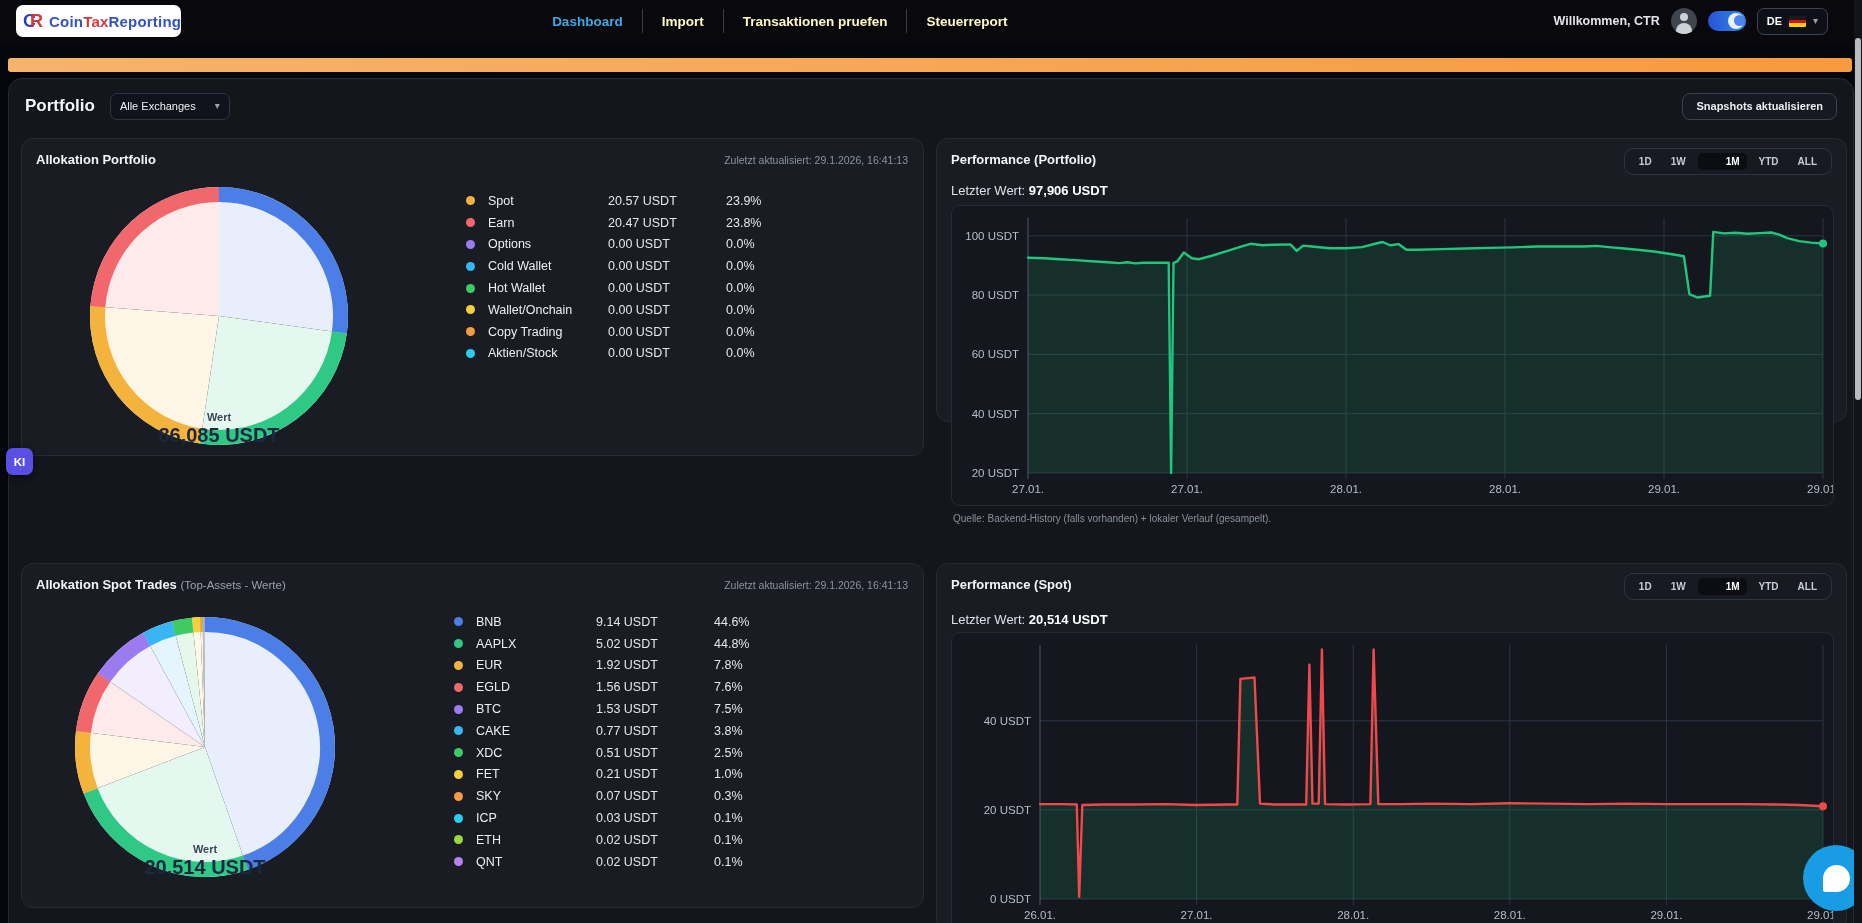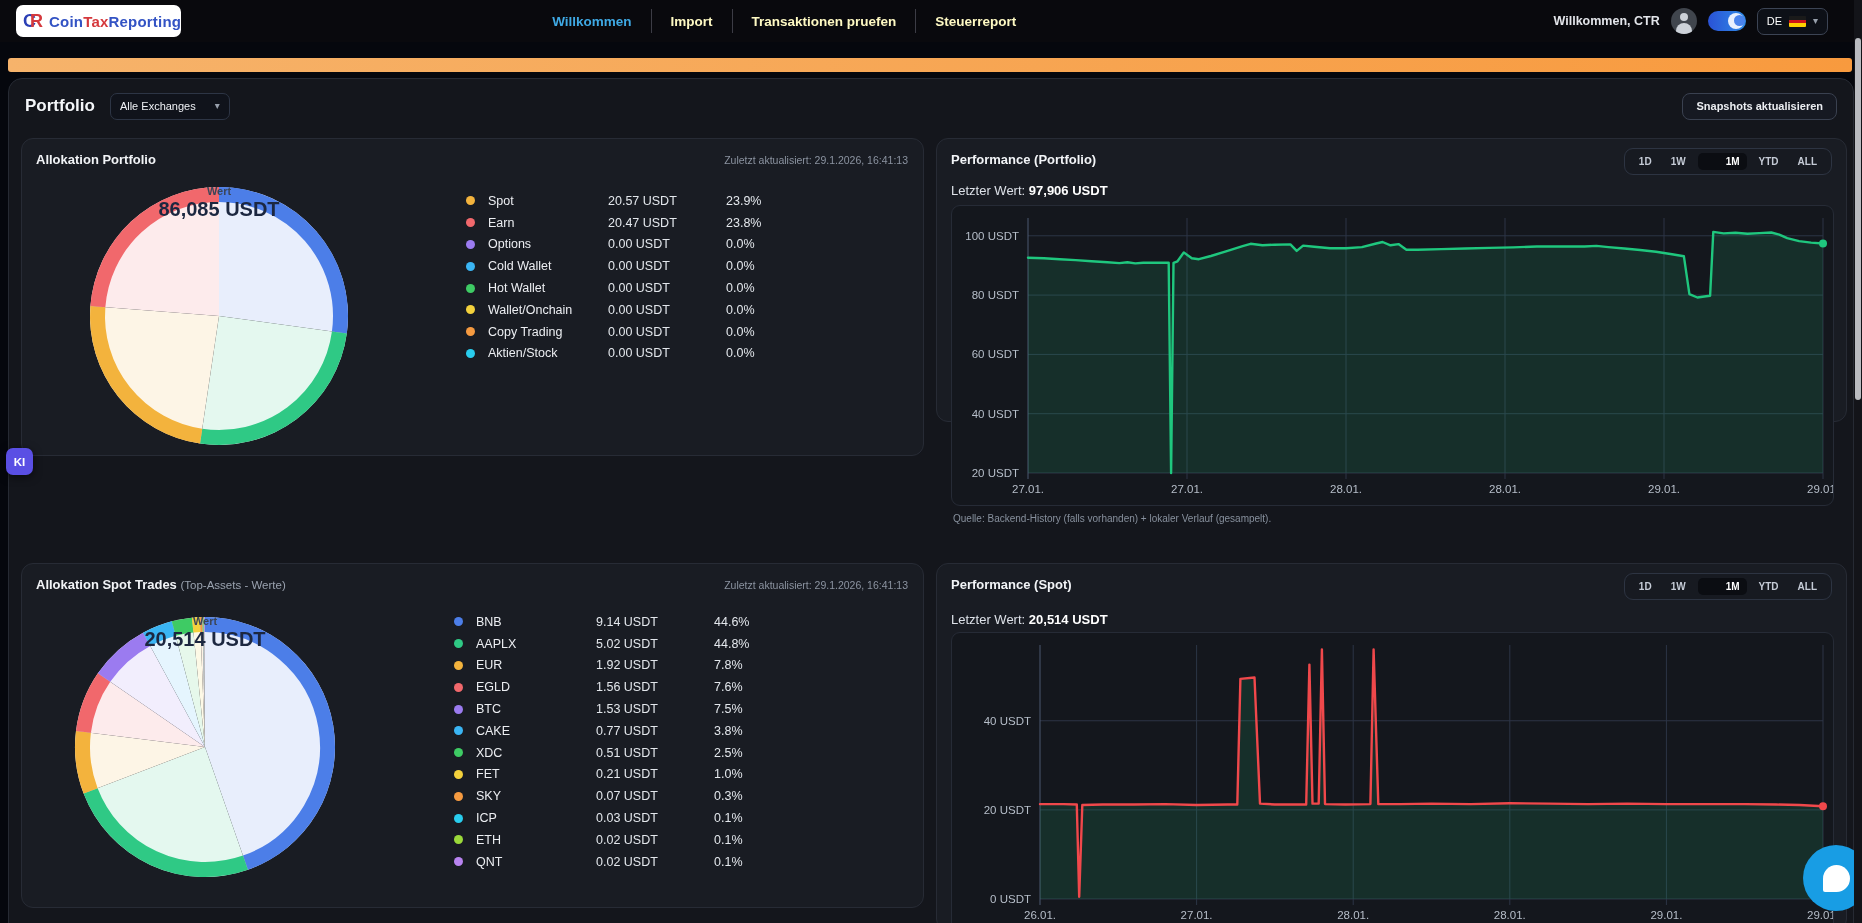--- a/index.html
+++ b/index.html
@@ -26,21 +26,21 @@
   .welcome { font-size:12.5px; font-weight:700; color:#e2e4e9; white-space:nowrap; }
   .avatar { width:26px; height:26px; border-radius:50%; background:#40454d; position:relative; overflow:hidden; cursor:pointer; }
   .avatar::before { content:""; position:absolute; top:5px; left:9px; width:8px; height:8px; border-radius:50%; background:#cdd2d9; }
   .avatar::after { content:""; position:absolute; top:15px; left:5px; width:16px; height:11px; border-radius:8px 8px 0 0; background:#cdd2d9; }
   .toggle { width:38px; height:20px; border-radius:11px; background:linear-gradient(90deg,#2a52d6,#2f8ce6);
             position:relative; cursor:pointer; }
   .toggle-knob { position:absolute; right:2px; top:2px; width:16px; height:16px; border-radius:50%; background:#e9f1fe; }
   .toggle-knob::before { content:""; position:absolute; right:-1px; top:2px; width:11px; height:11px; border-radius:50%; background:#4a83ec; }
   .lang { display:flex; align-items:center; gap:7px; border:1px solid #3c4454; background:#0d1017;
           border-radius:7px; height:27px; padding:0 9px; cursor:pointer; }
-  .lang-code { font-size:11px; font-weight:400; color:#fff; }
+  .lang-code { font-size:11px; font-weight:700; color:#fff; }
   .flag { width:17px; height:11px; border-radius:1px;
           background:linear-gradient(180deg,#1a1a1a 0 33%,#d01317 33% 66%,#ffd000 66% 100%); }
   .chevron { font-size:10px; color:#98a0ac; line-height:1; }
 
   
   .scroll-track { position:absolute; right:0; top:0; width:8px; height:100%; background:#131419; z-index:9; }
   .scroll-thumb { position:absolute; right:1px; top:38px; width:6px; height:362px; background:#b9bbc0; border-radius:3px; cursor:pointer; }
 
   
   .accent-bar { position:absolute; top:58px; left:8px; width:1844px; height:14px; border-radius:3px;
@@ -63,21 +63,21 @@
   #card-alloc-spot      { left:12px;  top:484px; width:903px; height:345px; }
   #card-perf-spot       { left:927px; top:484px; width:911px; height:368px; }
 
   .card-title { position:absolute; top:13px; left:14px; font-size:13px; font-weight:800; color:#f2f4f7; white-space:nowrap; }
   .card-title .sub { font-weight:400; color:#9aa2af; font-size:11.5px; }
   .card-updated { position:absolute; top:15px; right:15px; font-size:10.5px; color:#8b93a0; }
 
   .pie-wrap { position:absolute; }
   .pie-wrap svg { display:block; }
   .pie-center { position:absolute; inset:0; display:flex; flex-direction:column; align-items:center;
-                justify-content:flex-start; pointer-events:none; }
+                justify-content:flex-end; pointer-events:none; }
   .pie-center .wert { font-size:11px; color:#3c4658; font-weight:600; }
   .pie-center .val  { font-size:20px; font-weight:800; color:#1c2740; margin-top:1px; }
 
   .legend { position:absolute; }
   .legend-row { display:grid; grid-template-columns:22px 120px 118px auto; align-items:center; height:21.8px; font-size:12.5px; }
   .dot { width:9px; height:9px; border-radius:50%; }
   .l-label { color:#eceef2; }
   .l-val, .l-pct { color:#e3e7ec; }
 
   .ranges { position:absolute; top:9px; right:14px; display:flex; align-items:center; gap:5px;
@@ -105,21 +105,21 @@
 </style>
 </head>
 <body>
 
 <div class="navbar">
   <div class="logo">
     <span class="logo-mark"><span class="lm-c">C</span><span class="lm-r">R</span></span>
     <span class="logo-text"><span class="lt-coin">Coin</span><span class="lt-tax">Tax</span><span class="lt-reporting">Reporting</span></span>
   </div>
   <div class="nav-links" id="nav-links">
-      <div class="nav-link active">Willkommen</div>
+      <div class="nav-link active">Dashboard</div>
       <div class="nav-sep"></div>
       <div class="nav-link">Import</div>
       <div class="nav-sep"></div>
       <div class="nav-link">Transaktionen pruefen</div>
       <div class="nav-sep"></div>
       <div class="nav-link">Steuerreport</div>
     </div>
   <div class="nav-right">
     <span class="welcome">Willkommen, CTR</span>
     <div class="avatar"></div>

